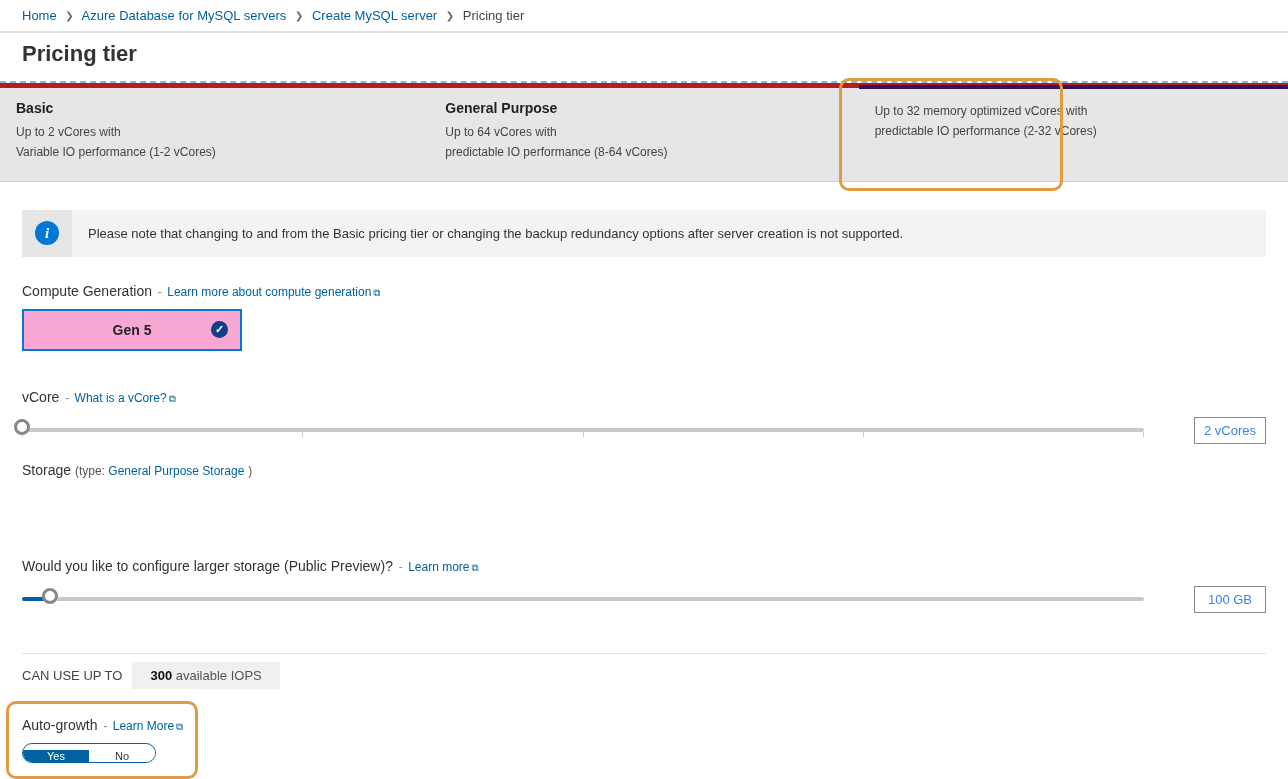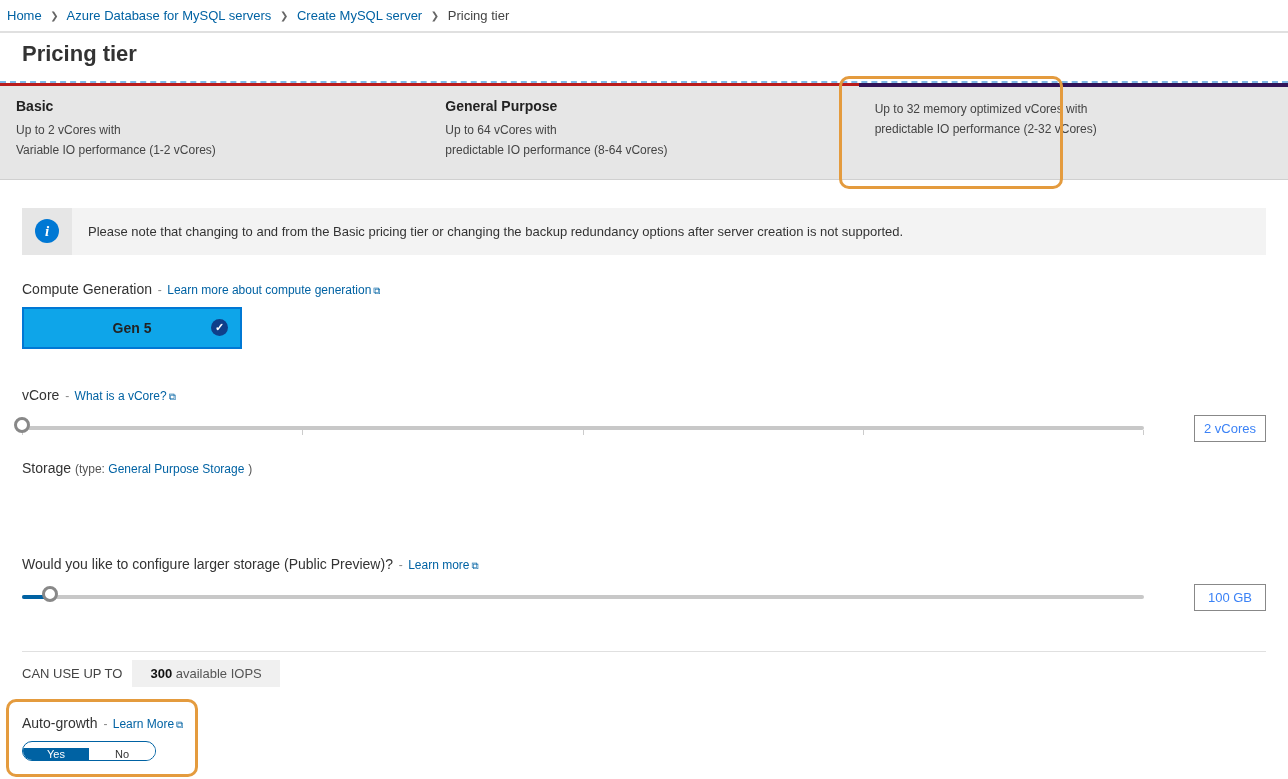--- a/index.html
+++ b/index.html
@@ -7,21 +7,21 @@
       margin: 0;
       padding: 0;
     }
     body {
       font-family: -apple-system, BlinkMacSystemFont, "Segoe UI", "Segoe UI Web", Arial, sans-serif;
       background: #ffffff;
       color: #323130;
       width: 1288px;
     }
     .breadcrumb {
-      padding: 8px 7px;
+      padding: 8px 22px;
       font-size: 13px;
       border-bottom: 2px solid #e0e0e0;
     }
     .breadcrumb a {
       color: #0062a3;
       text-decoration: none;
     }
     .breadcrumb-sep {
       color: #666;
       margin: 0 5px;
@@ -38,21 +38,21 @@
       font-weight: 600;
       color: #333;
     }
     .dashed-top {
       border-top: 2px dashed #7eb8e7;
       height: 0;
     }
     .tier-tabs {
       display: flex;
       background: #e6e6e6;
-      border-top: 3px solid #b91c1c;
+      border-top: 5px solid #b91c1c;
       border-bottom: 1px solid #d0d0d0;
       position: relative;
     }
     .tier-tab {
       flex: 1;
       padding: 12px 16px 18px;
       cursor: pointer;
       position: relative;
     }
     .tier-tab.selected {
@@ -132,21 +132,21 @@
       margin: 0 2px;
     }
     .compute-btn {
       margin-top: 10px;
       display: inline-flex;
       align-items: center;
       justify-content: center;
       width: 220px;
       height: 42px;
       border: 2px solid #0078d4;
-      background: #0ea5e9;
+      background: #f9a8d4;
       font-size: 14px;
       font-weight: 600;
       color: #222;
       cursor: pointer;
       position: relative;
     }
     .compute-check {
       position: absolute;
       right: 12px;
       width: 17px;

